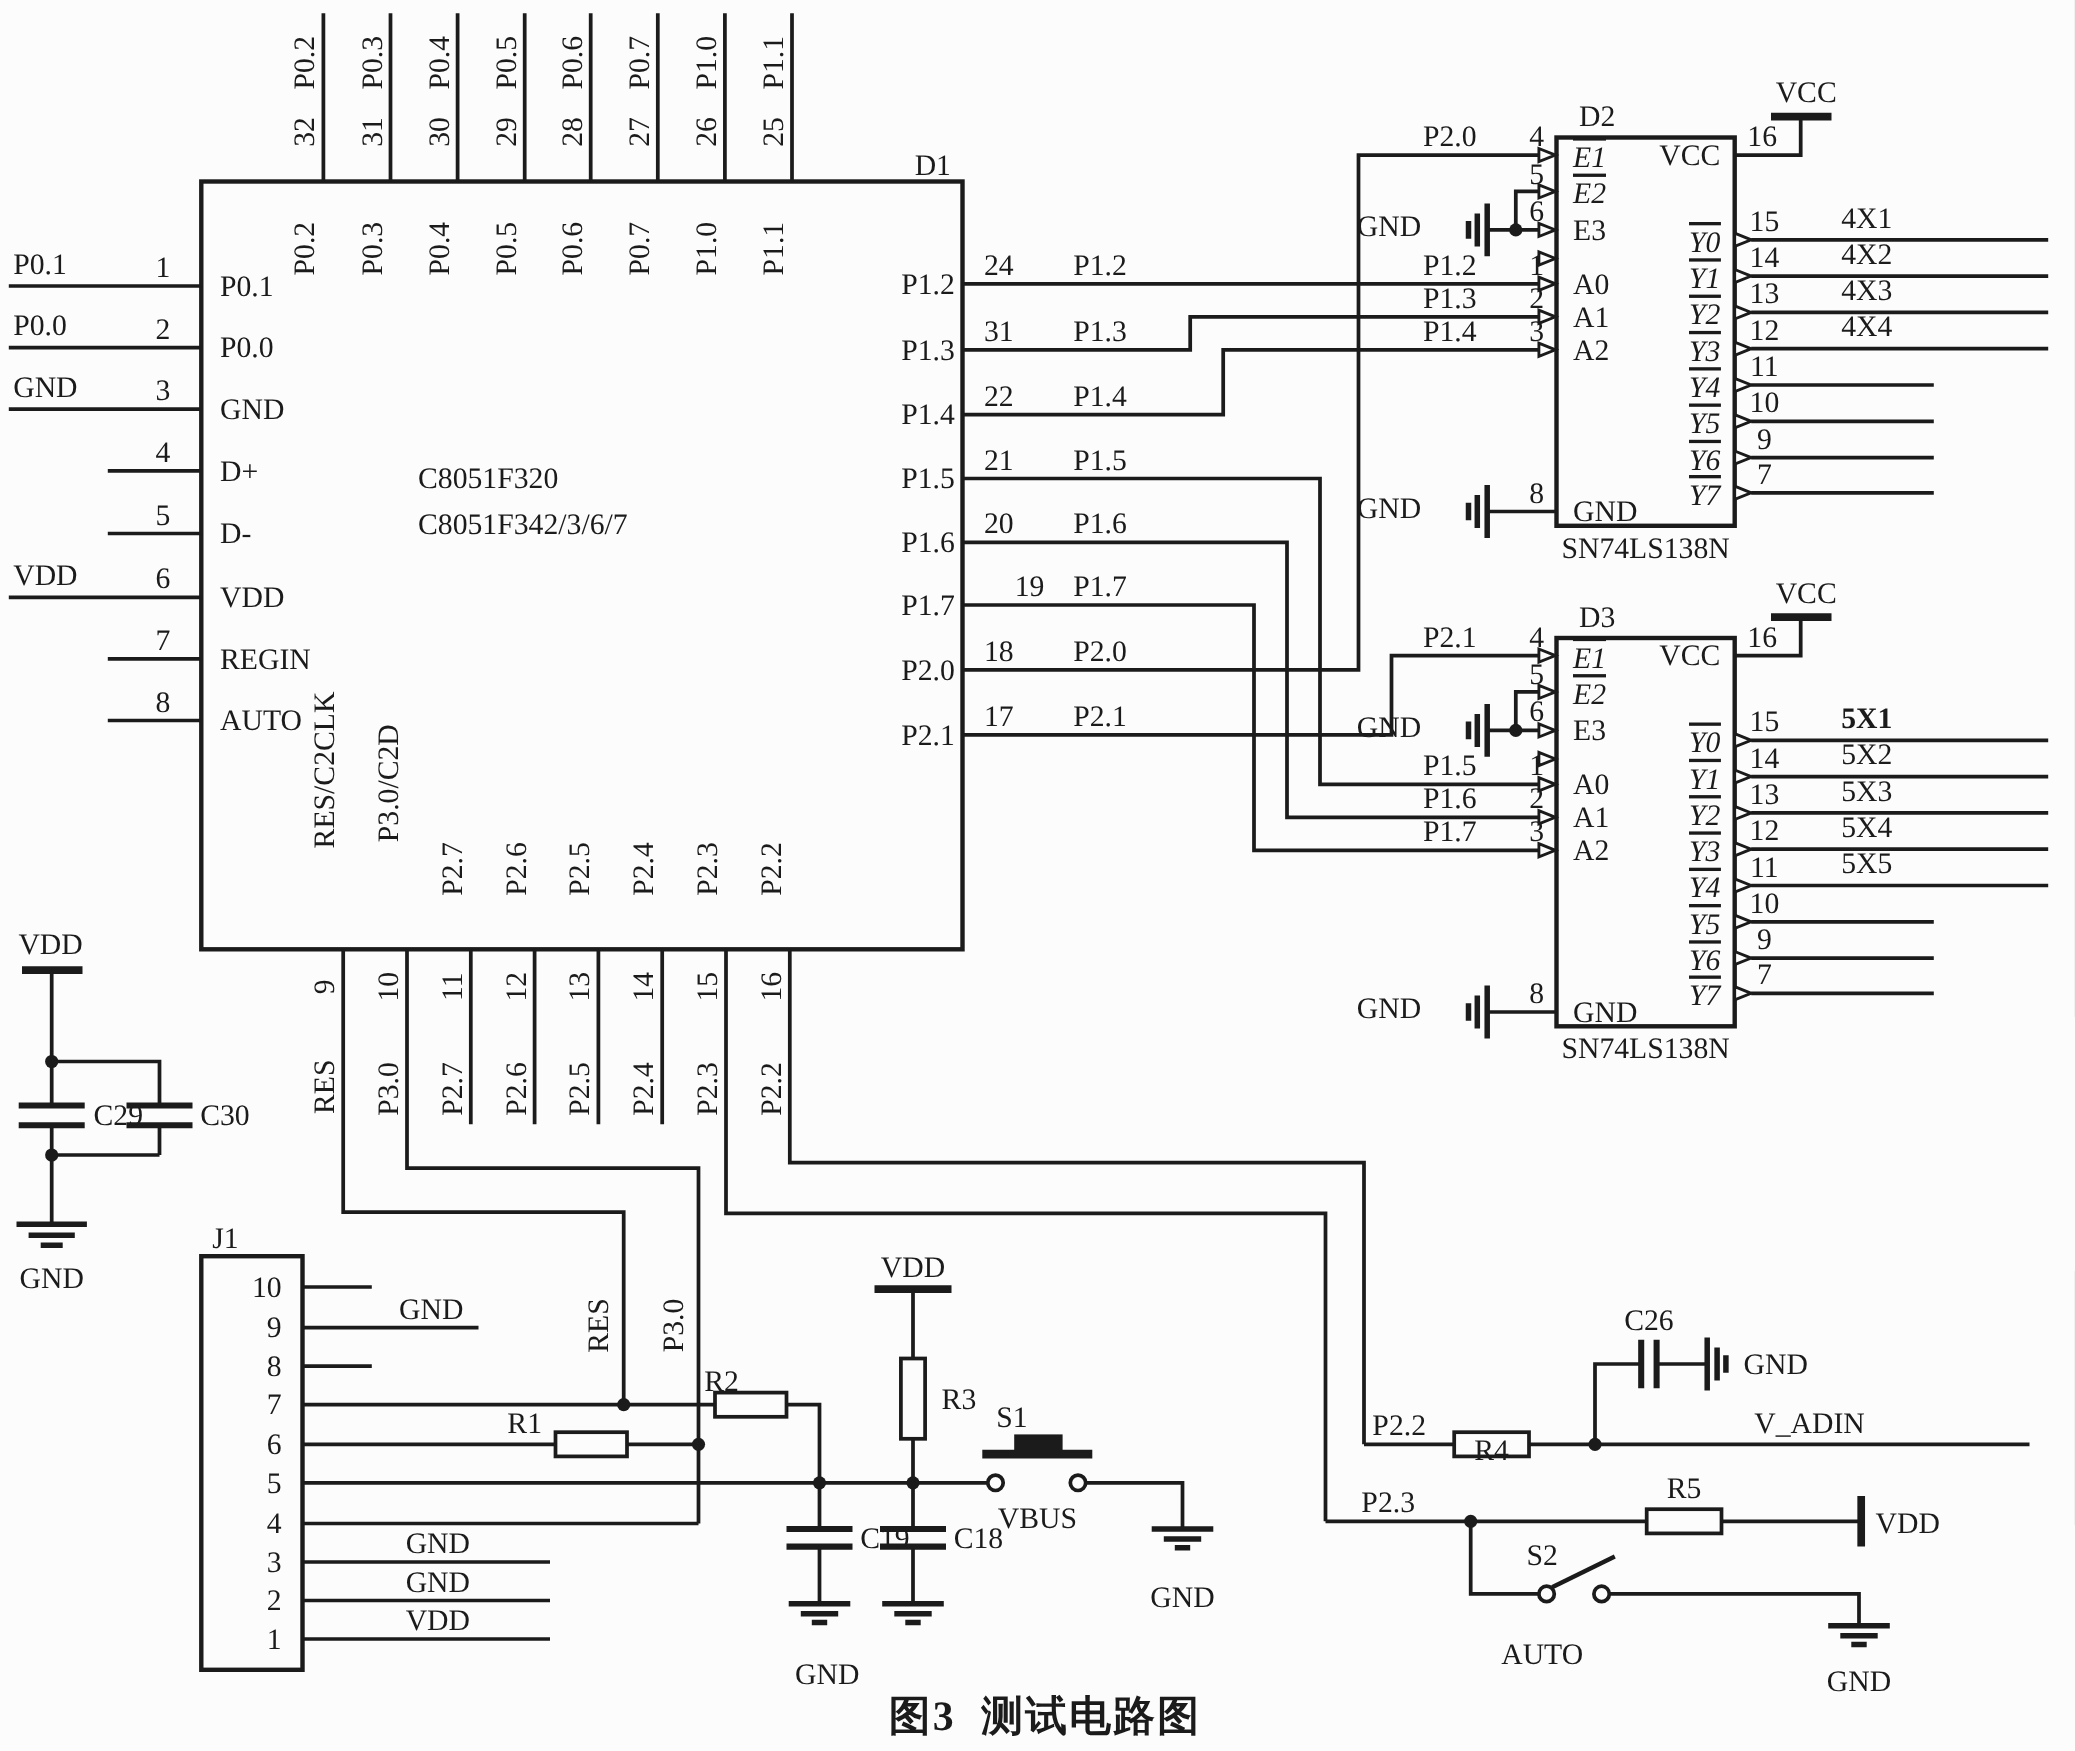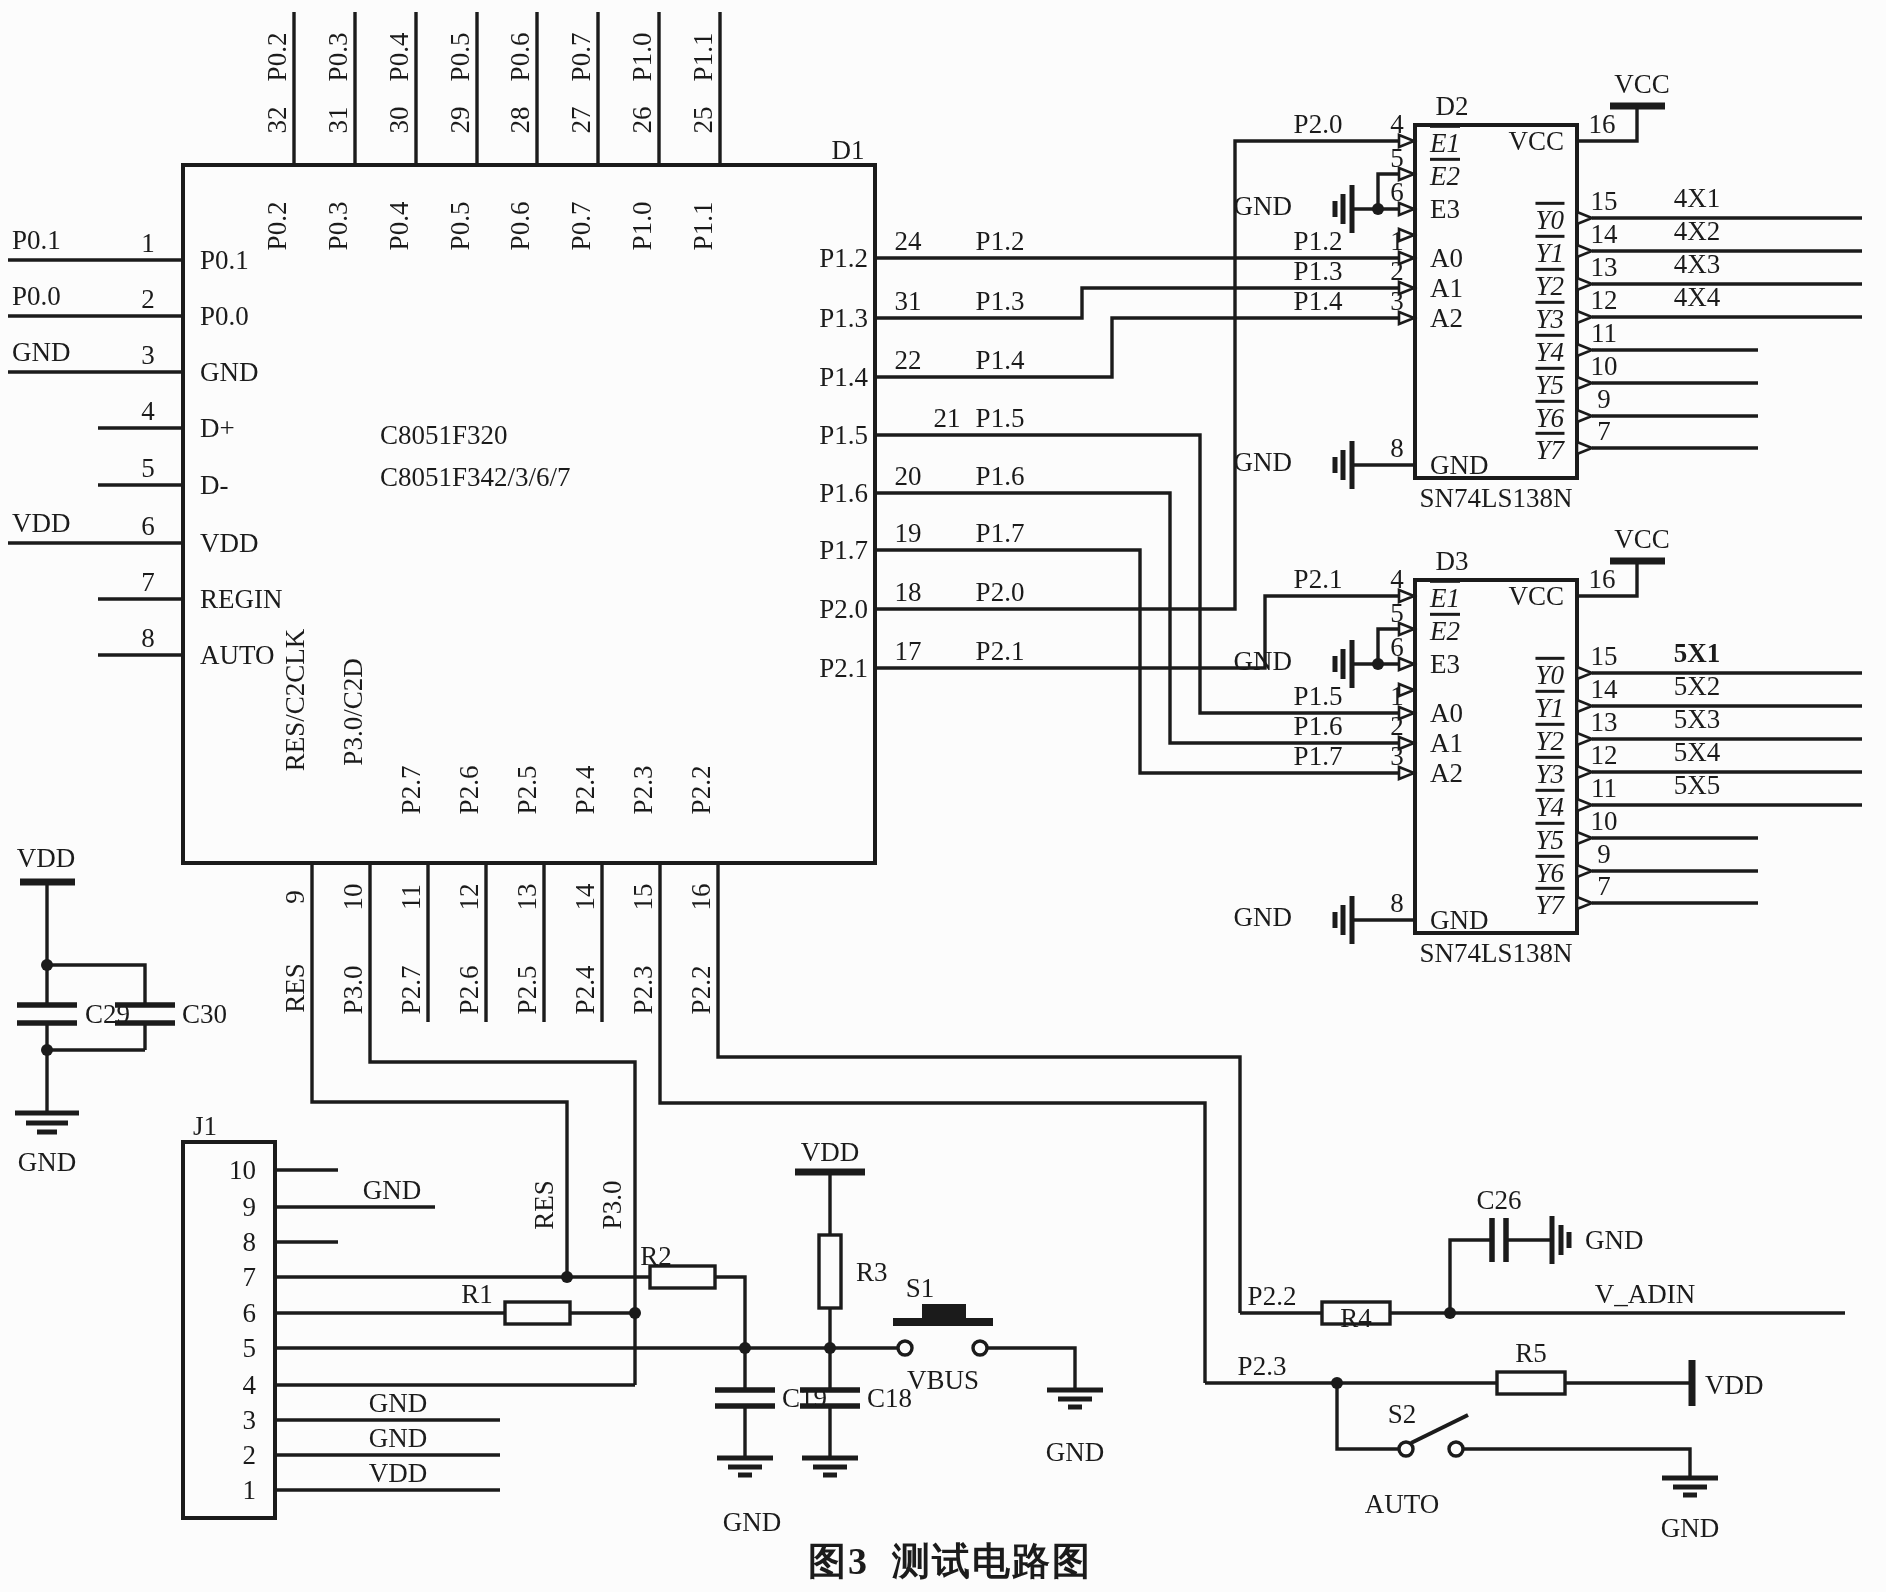--- a/index.html
+++ b/index.html
@@ -240,23 +240,23 @@
       <div class="lbl" style="left: 868px; top: 318px; transform: translate(-100%, -50%);">P1.3</div>
       <div class="lbl" style="left: 868px; top: 377px; transform: translate(-100%, -50%);">P1.4</div>
       <div class="lbl" style="left: 868px; top: 435px; transform: translate(-100%, -50%);">P1.5</div>
       <div class="lbl" style="left: 868px; top: 493px; transform: translate(-100%, -50%);">P1.6</div>
       <div class="lbl" style="left: 868px; top: 550px; transform: translate(-100%, -50%);">P1.7</div>
       <div class="lbl" style="left: 868px; top: 609px; transform: translate(-100%, -50%);">P2.0</div>
       <div class="lbl" style="left: 868px; top: 668px; transform: translate(-100%, -50%);">P2.1</div>
       <div class="lbl" style="left: 908px; top: 241px; transform: translate(-50%, -50%);">24</div>
       <div class="lbl" style="left: 908px; top: 301px; transform: translate(-50%, -50%);">31</div>
       <div class="lbl" style="left: 908px; top: 360px; transform: translate(-50%, -50%);">22</div>
-      <div class="lbl" style="left: 908px; top: 418px; transform: translate(-50%, -50%); margin-left: 39px;">21</div>
+      <div class="lbl" style="left: 908px; top: 418px; transform: translate(-50%, -50%);">21</div>
       <div class="lbl" style="left: 908px; top: 476px; transform: translate(-50%, -50%);">20</div>
-      <div class="lbl" style="left: 908px; top: 533px; transform: translate(-50%, -50%);">19</div>
+      <div class="lbl" style="left: 936px; top: 533px; transform: translate(-50%, -50%);">19</div>
       <div class="lbl" style="left: 908px; top: 592px; transform: translate(-50%, -50%);">18</div>
       <div class="lbl" style="left: 908px; top: 651px; transform: translate(-50%, -50%);">17</div>
       <div class="lbl" style="left: 1000px; top: 241px; transform: translate(-50%, -50%);">P1.2</div>
       <div class="lbl" style="left: 1000px; top: 301px; transform: translate(-50%, -50%);">P1.3</div>
       <div class="lbl" style="left: 1000px; top: 360px; transform: translate(-50%, -50%);">P1.4</div>
       <div class="lbl" style="left: 1000px; top: 418px; transform: translate(-50%, -50%);">P1.5</div>
       <div class="lbl" style="left: 1000px; top: 476px; transform: translate(-50%, -50%);">P1.6</div>
       <div class="lbl" style="left: 1000px; top: 533px; transform: translate(-50%, -50%);">P1.7</div>
       <div class="lbl" style="left: 1000px; top: 592px; transform: translate(-50%, -50%);">P2.0</div>
       <div class="lbl" style="left: 1000px; top: 651px; transform: translate(-50%, -50%);">P2.1</div>

